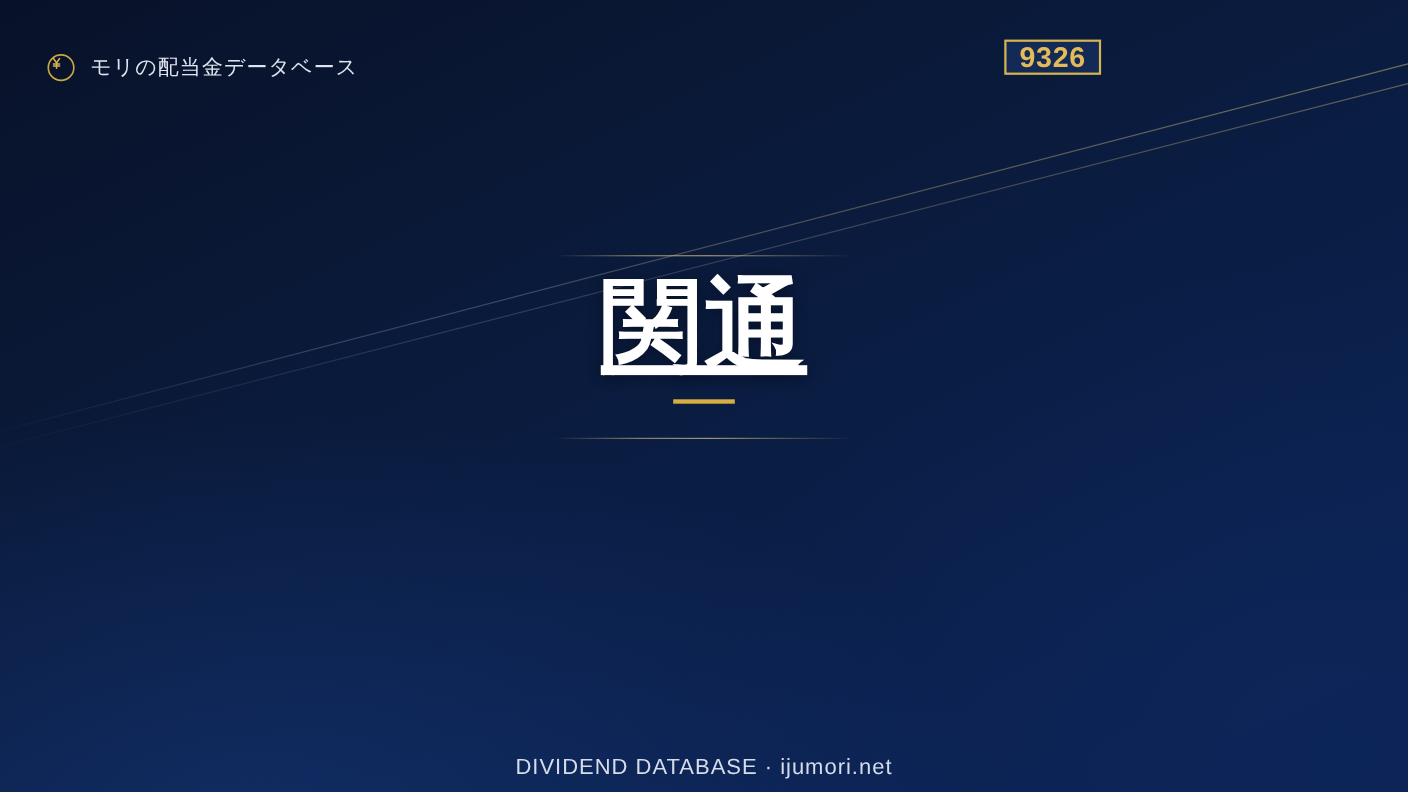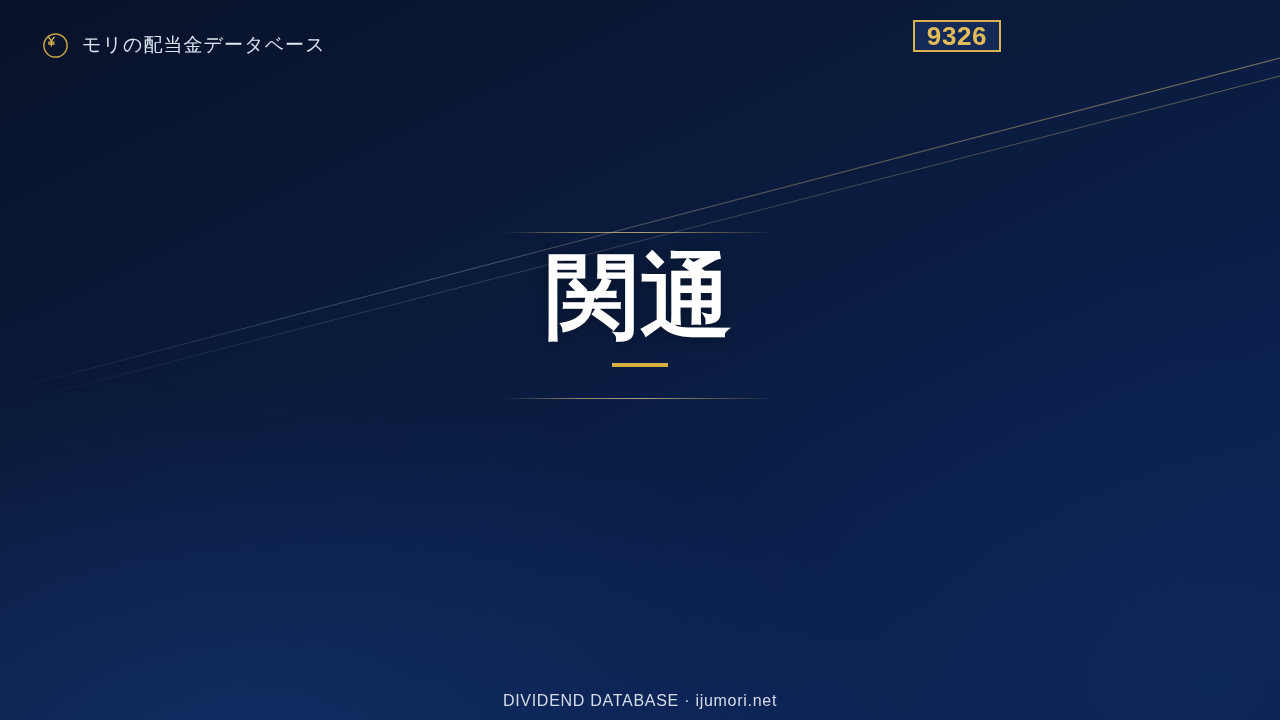--- a/index.html
+++ b/index.html
@@ -23,21 +23,21 @@
 
   
   .diagonals {
     position:absolute; inset:0;
     pointer-events:none;
   }
   .diagonals svg { display:block; width:1280px; height:720px; }
 
   
   .topbar {
-    position:absolute; top:0; left:0;
+    position:absolute; top:16px; left:0;
     width:1036px; height:90px;
     display:flex; align-items:center;
   }
   .brand {
     position:absolute; left:40px; top:30px;
     display:flex; align-items:center; gap:12px;
   }
   .coin-icon {
     width:30px; height:30px;
     flex:0 0 30px;
@@ -90,20 +90,21 @@
 
   .company-name {
     margin-top:16px;
     font-size:92px;
     line-height:1.04;
     font-weight:700;
     color:#ffffff;
     letter-spacing:0.02em;
     text-shadow:0 2px 14px rgba(0,0,0,0.35);
     white-space:nowrap;
+    text-decoration:underline;
   }
 
   .gold-dash {
     width:56px; height:4px;
     background:#d6ae42;
     margin-top:18px;
     margin-bottom:14px;
   }
 
   .subtitle {
@@ -118,21 +119,21 @@
   .rule.bottom { margin-top:17px; }
 
   
   .footer {
     position:absolute;
     left:0; right:0;
     bottom:10px;
     text-align:center;
   }
   .footer span {
-    font-size:16px;
+    font-size:20px;
     color:#d6dcea;
     letter-spacing:0.045em;
     font-weight:400;
   }
 </style>
 </head>
 <body>
 
 <div class="stage">
 

